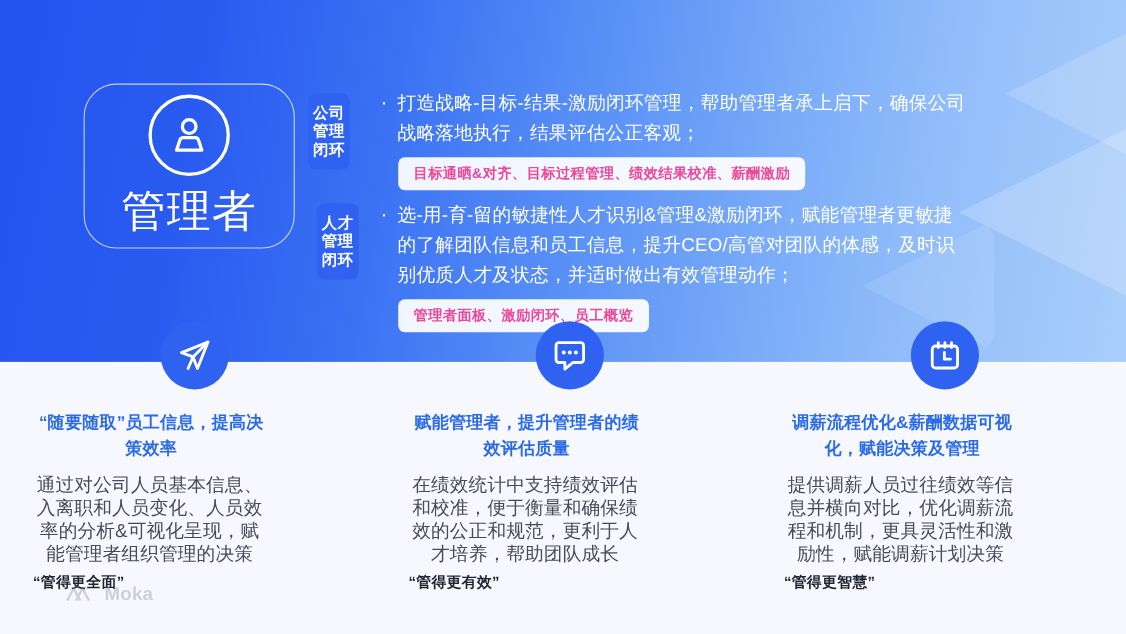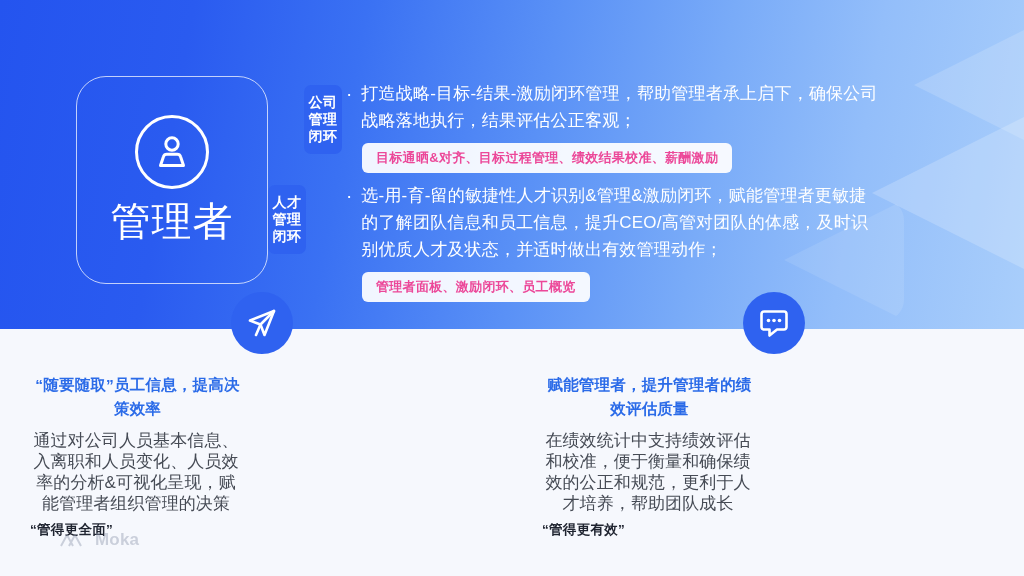--- a/index.html
+++ b/index.html
@@ -34,21 +34,21 @@
   }
   .deco3 {
     width:120px; height:120px; right:120px; top:200px;
     border-radius:20px;
     clip-path:polygon(100% 0, 100% 100%, 0 50%);
     opacity:.10;
   }
 
   
   .role-card {
-    position:absolute; left:76px; top:76px; width:192px; height:208px;
+    position:absolute; left:76px; top:76px; width:192px; height:150px;
     border:1.6px solid rgba(255,255,255,.72);
     border-radius:30px;
     display:flex; flex-direction:column;
     align-items:center; justify-content:center; gap:4px;
   }
   .avatar-ring {
     width:74px; height:74px; border-radius:50%;
     border:3px solid #ffffff;
     display:flex; align-items:center; justify-content:center;
     margin-top:-2px;
@@ -62,22 +62,22 @@
   
   .badge {
     position:absolute; width:38px;
     background:#2f62f0;
     border-radius:7px;
     color:#ffffff; font-size:14px; font-weight:700;
     line-height:17px; letter-spacing:.5px;
     text-align:center;
     padding:9px 2px;
   }
-  .badge-1 { left:280px; top:85px;margin-left:24px; }
-  .badge-2 { left:268px; top:185px; }
+  .badge-1 { left:280px; top:85px; }
+  .badge-2 { left:288px; top:185px; }
 
   
   .bullet-block { position:absolute; color:#ffffff; }
   .bullet-1 { left:346px; top:80px; width:620px; }
   .bullet-2 { left:346px; top:182px; width:620px; }
   .bullet-row { display:flex; gap:9px; }
   .bullet-dot {
     flex:0 0 auto; font-size:19px; line-height:27px; color:#ffffff;
   }
   .bullet-text {
@@ -213,20 +213,34 @@
         <circle cx="11.5" cy="14.5" r="1.8" fill="#fff"></circle>
         <circle cx="17" cy="14.5" r="1.8" fill="#fff"></circle>
         <circle cx="22.5" cy="14.5" r="1.8" fill="#fff"></circle>
       </svg>
     </div>
     <div class="card-title">赋能管理者，提升管理者的绩效评估质量</div>
     <div class="card-body">在绩效统计中支持绩效评估和校准，便于衡量和确保绩效的公正和规范，更利于人才培养，帮助团队成长</div>
     <div class="card-slogan">“管得更有效”</div>
   </div>
 
+  <div class="card">
+    <div class="card-icon">
+      <svg width="32" height="32" viewBox="0 0 32 32" fill="none">
+        <rect x="4.5" y="7.5" width="23" height="20" rx="3" stroke="#fff" stroke-width="2.6"></rect>
+        <path d="M10 4.5 V9" stroke="#fff" stroke-width="2.6" stroke-linecap="round"></path>
+        <path d="M16 4.5 V9" stroke="#fff" stroke-width="2.6" stroke-linecap="round"></path>
+        <path d="M22 4.5 V9" stroke="#fff" stroke-width="2.6" stroke-linecap="round"></path>
+        <path d="M15.5 13.5 V19.5 H21" stroke="#fff" stroke-width="2.6" stroke-linecap="round" stroke-linejoin="round"></path>
+      </svg>
+    </div>
+    <div class="card-title">调薪流程优化&amp;薪酬数据可视化，赋能决策及管理</div>
+    <div class="card-body">提供调薪人员过往绩效等信息并横向对比，优化调薪流程和机制，更具灵活性和激励性，赋能调薪计划决策</div>
+    <div class="card-slogan">“管得更智慧”</div>
+  </div>
 
 </div>
 
 <div class="footer">
   <div class="footer-mark">
     <svg width="30" height="16" viewBox="0 0 30 16" fill="none">
       <path d="M1 14 L7 3 L13 14" stroke="#8f98ad" stroke-width="2" stroke-linejoin="round" fill="none"></path>
       <path d="M9 14 L15 3 L21 14" stroke="#8f98ad" stroke-width="2" stroke-linejoin="round" fill="none"></path>
     </svg>
     <span class="footer-brand">Moka</span>

